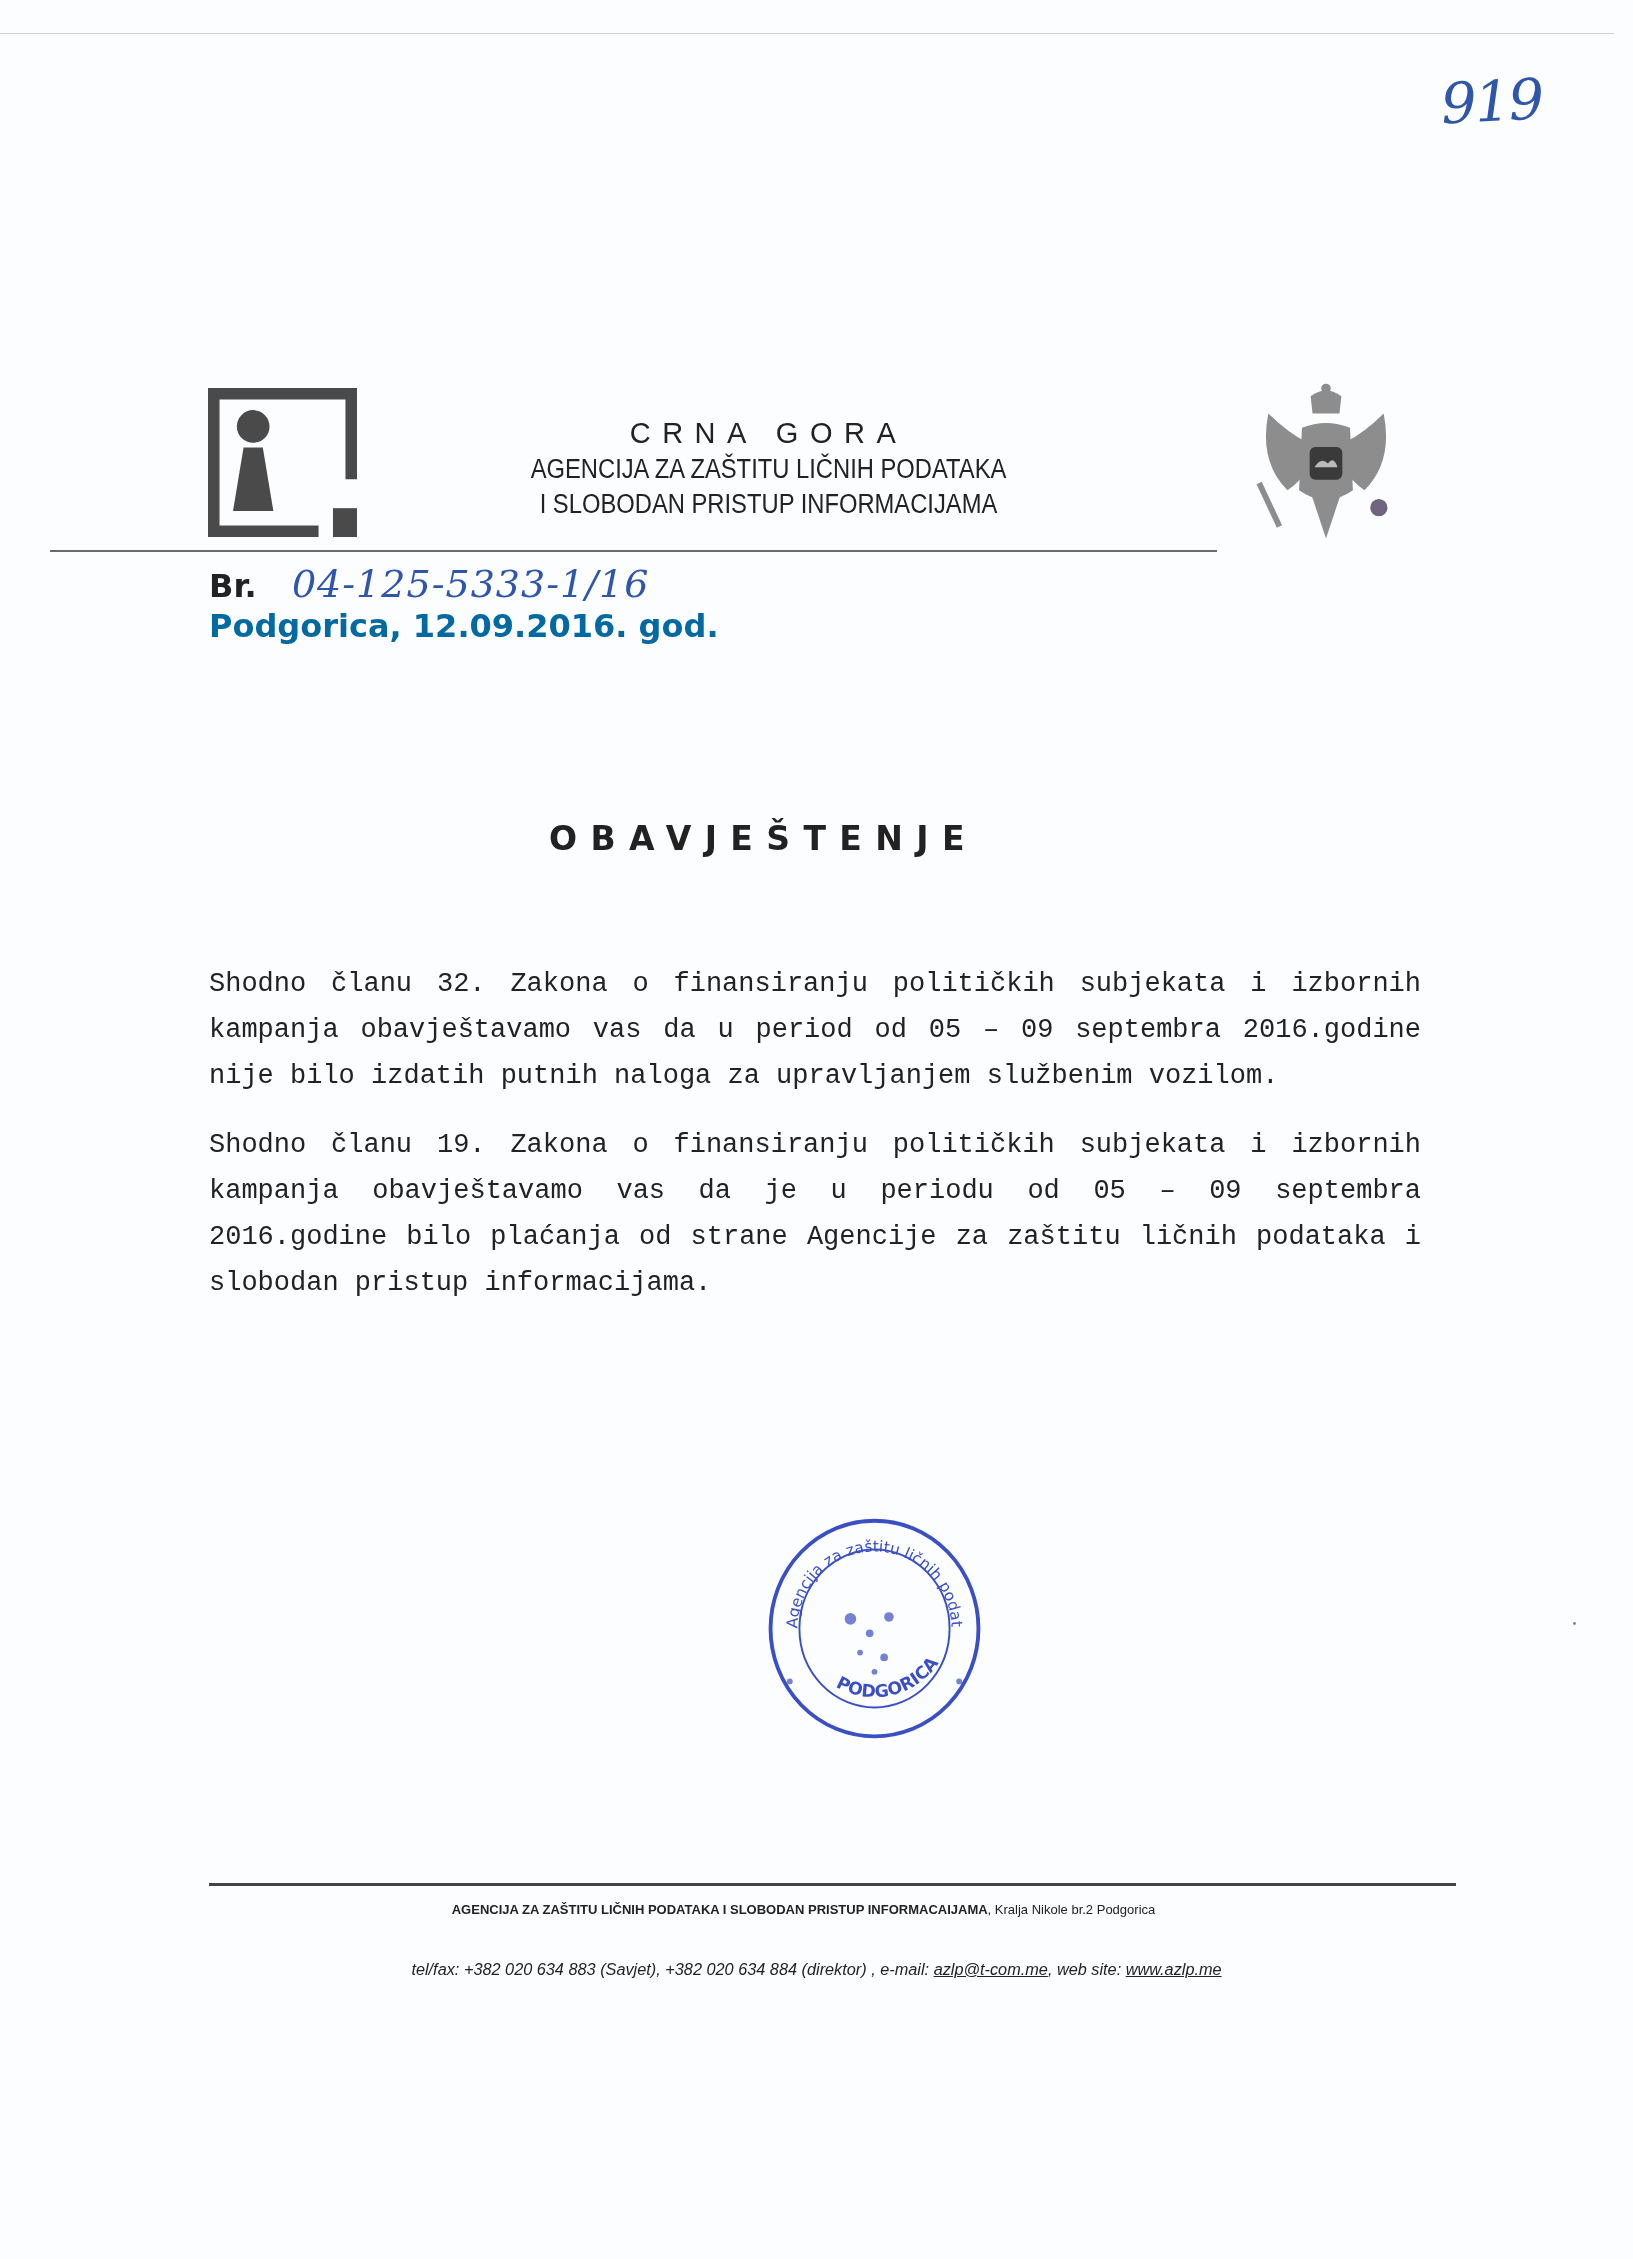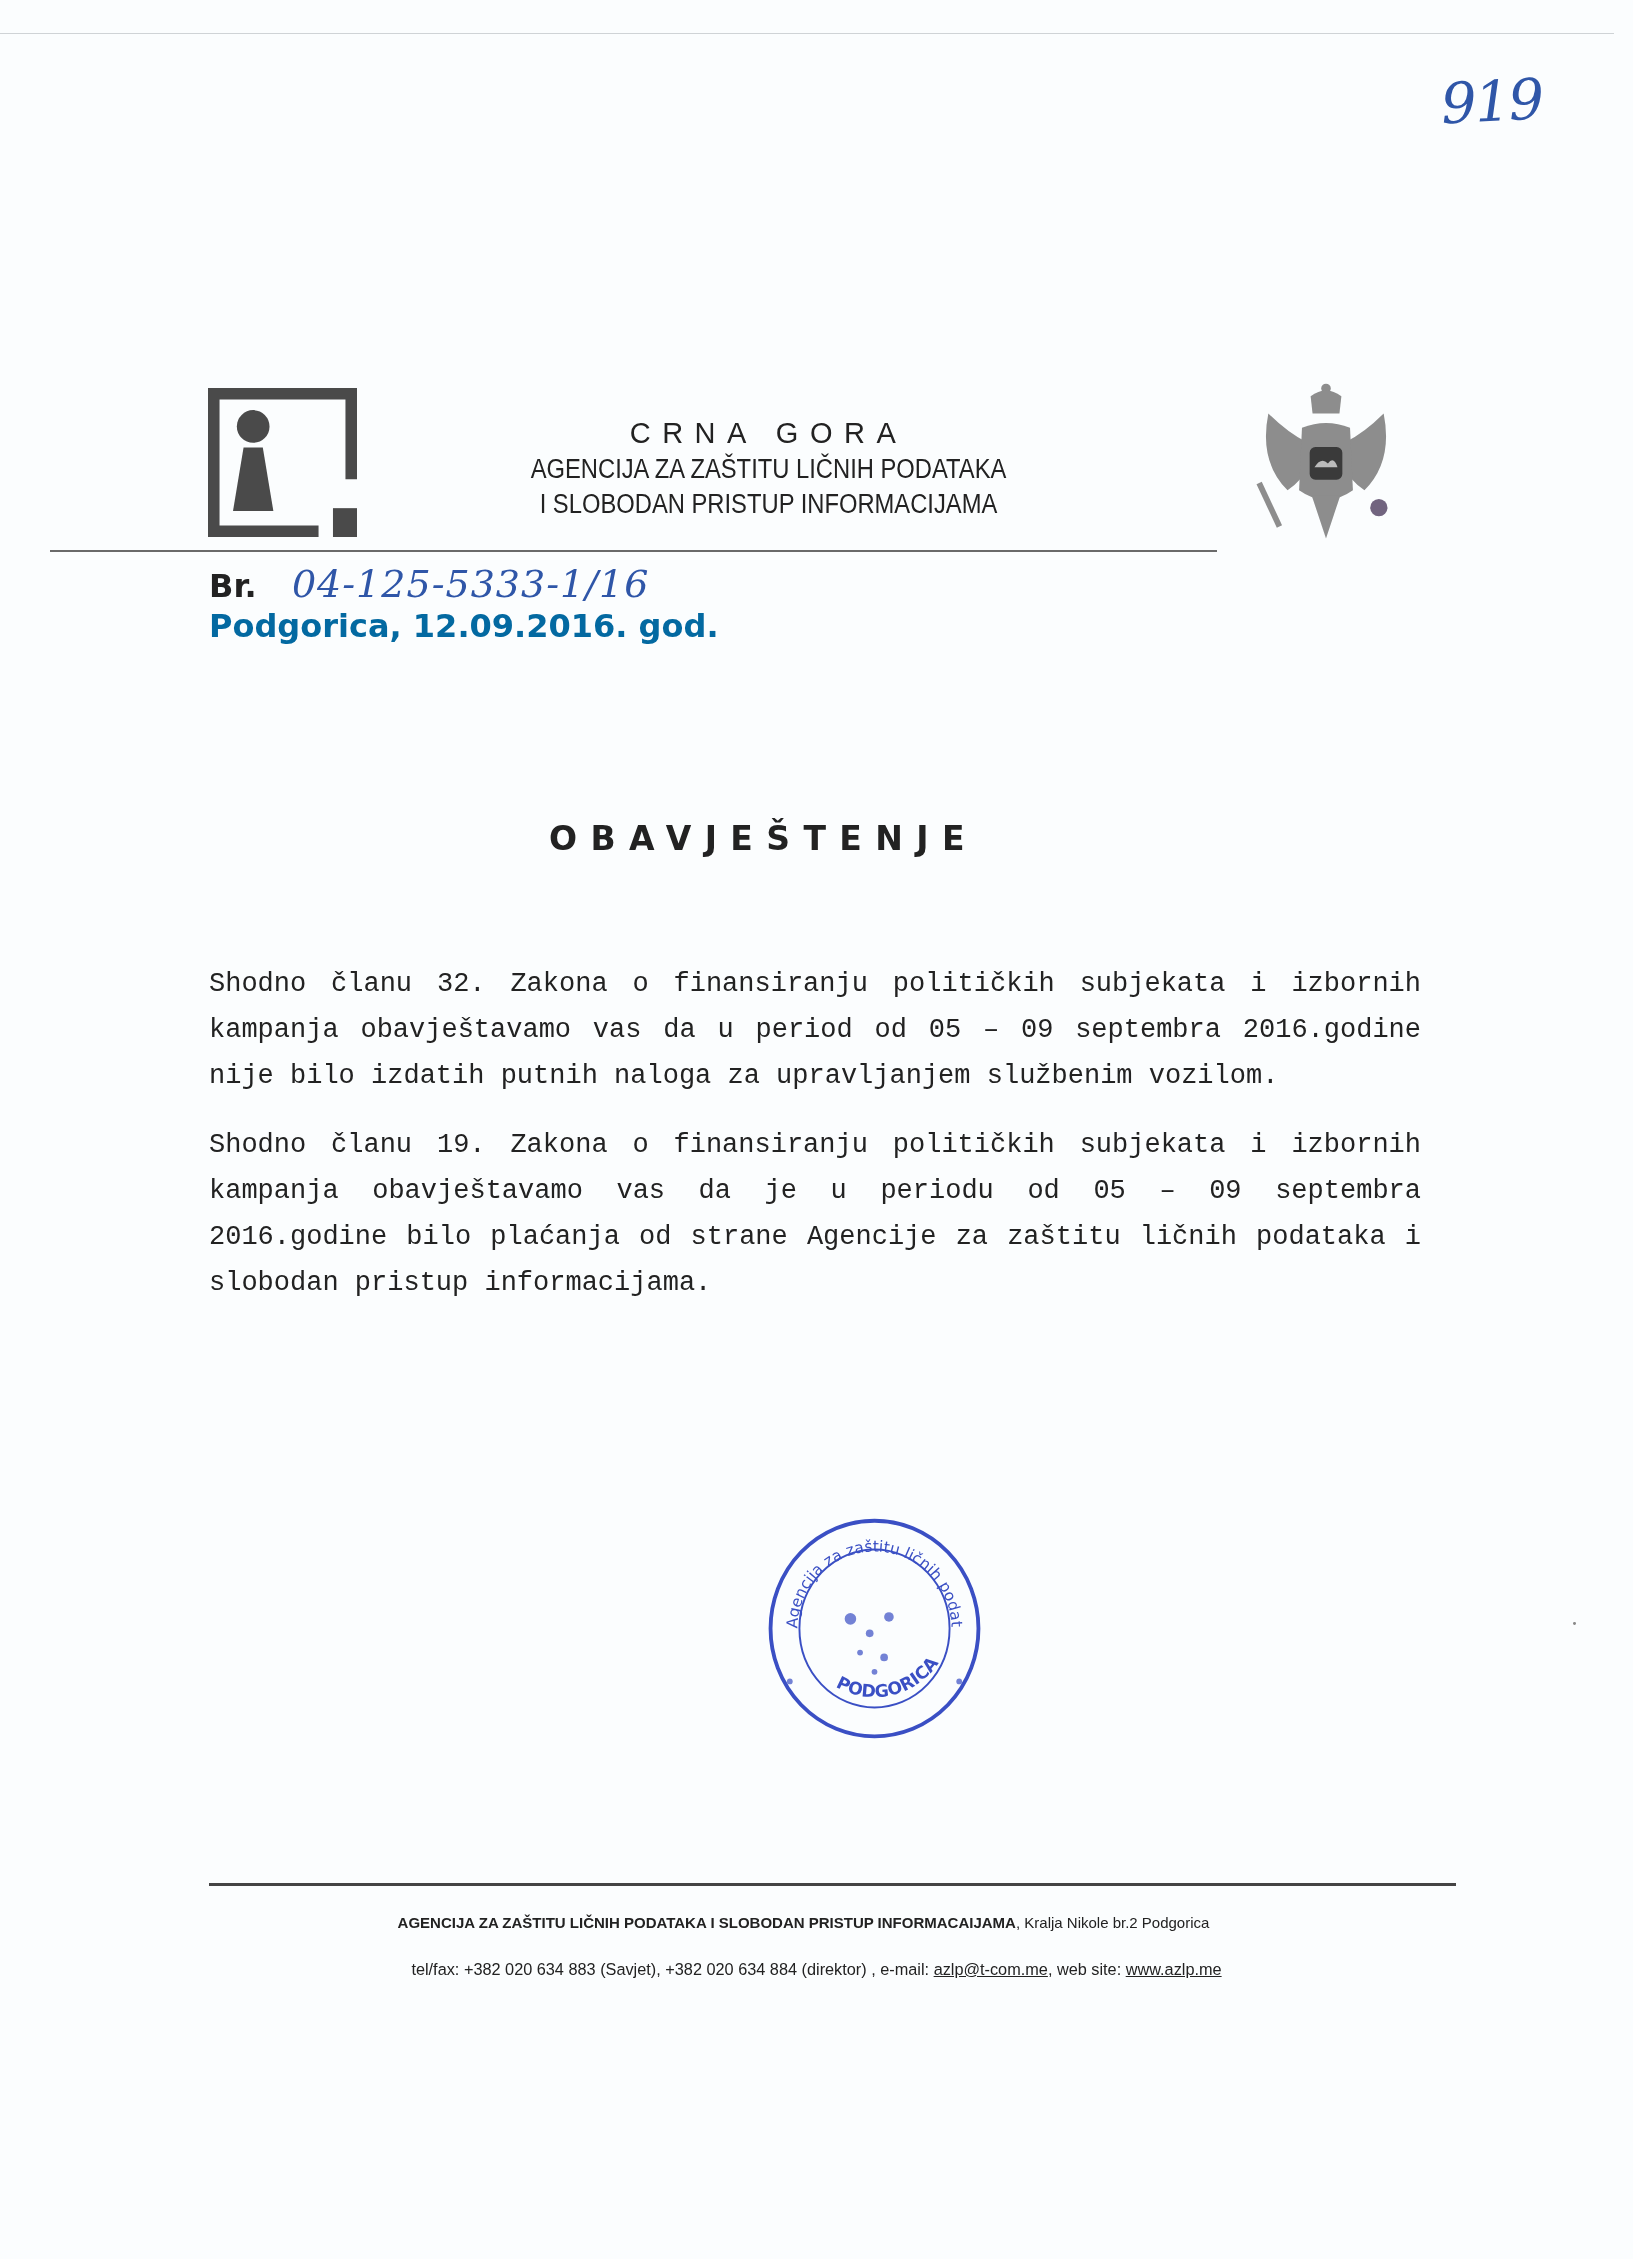--- a/index.html
+++ b/index.html
@@ -49,26 +49,26 @@
   .stamp { position: absolute; left: 759px; top: 1513px; width: 231px; height: 231px; }
   .signature {
     position: absolute; left: 749px; top: 1564px; width: 740px; text-align: right;
     font-family: "DejaVu Sans", sans-serif; font-weight: bold; font-size: 27px; line-height: 38px; color: #222;
   }
   .signature .l1 { display: block; }
   .signature .l2 { display: block; padding-right: 154px; }
   .footer-rule { position: absolute; left: 209px; top: 1883px; width: 1247px; height: 2.9px; background: #444; }
   .footer-address {
     position: absolute; left: 0; width: 1607px; top: 1902px; text-align: center;
-    font-family: "Liberation Sans", sans-serif; font-size: 15px; color: #222; margin-top: 12px;
+    font-family: "Liberation Sans", sans-serif; font-size: 13px; color: #222;
   }
   .footer-address b { font-weight: bold; }
   .footer-contact {
     position: absolute; left: 0; width: 1633px; top: 1960px; text-align: center;
-    font-family: "Liberation Sans", sans-serif; font-size: 16.3px; color: #222;
+    font-family: "Liberation Sans", sans-serif; font-size: 16.3px; color: #222; font-style: italic;
   }
   .footer-contact a { color: #222; text-decoration: underline; }
   .speck { position: absolute; width: 2.9px; height: 2.9px; background: #888; border-radius: 50%; }
 </style>
 </head>
 <body>
 
 <div class="top-rule"></div>
 
 <div class="page-number">919</div>

